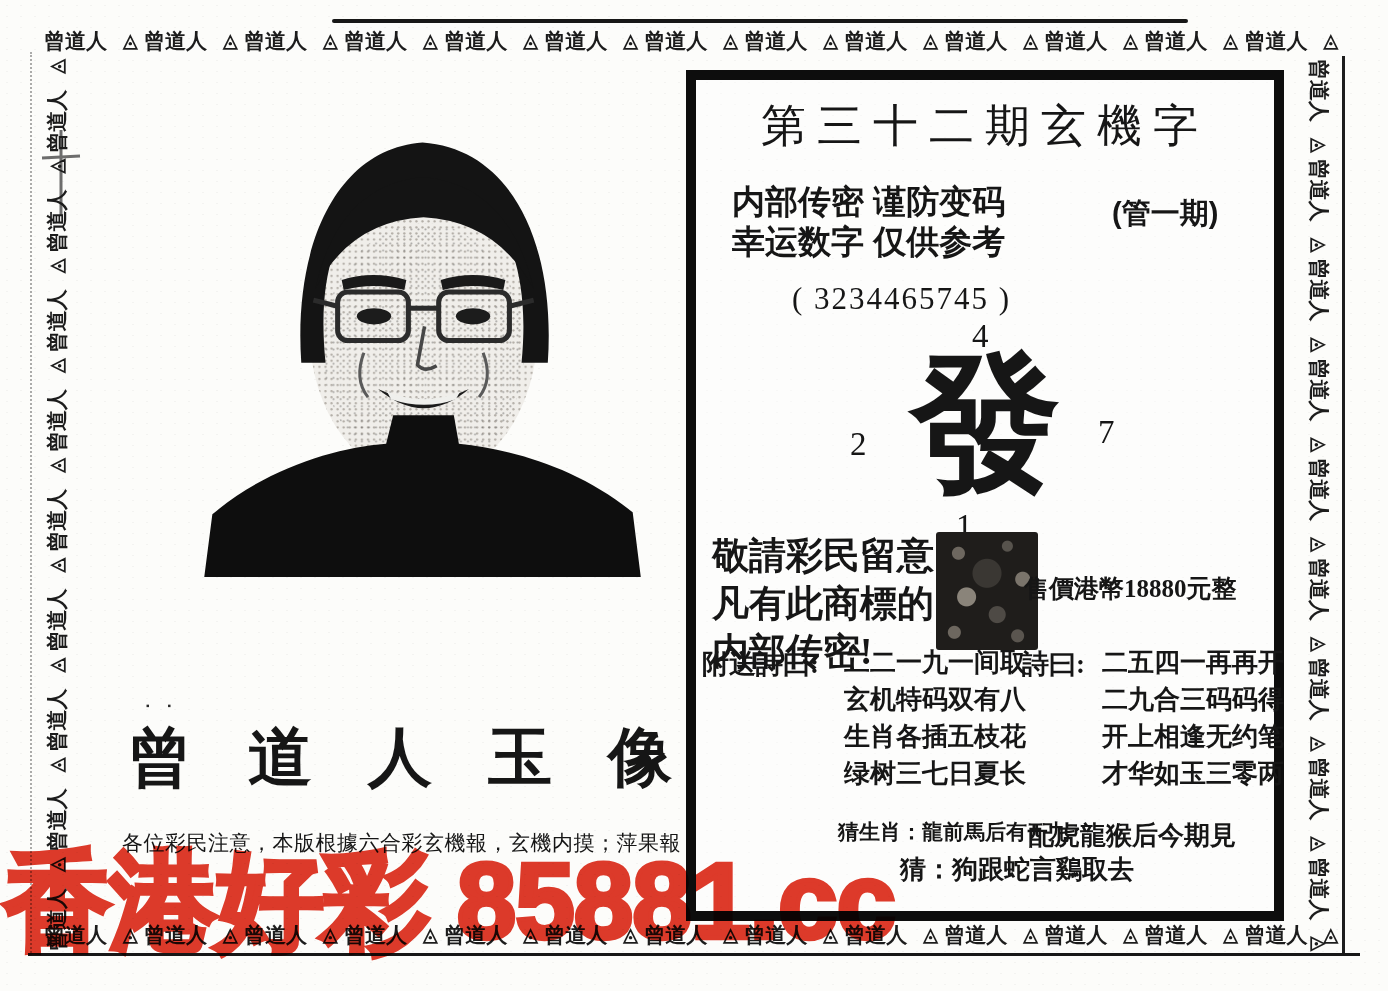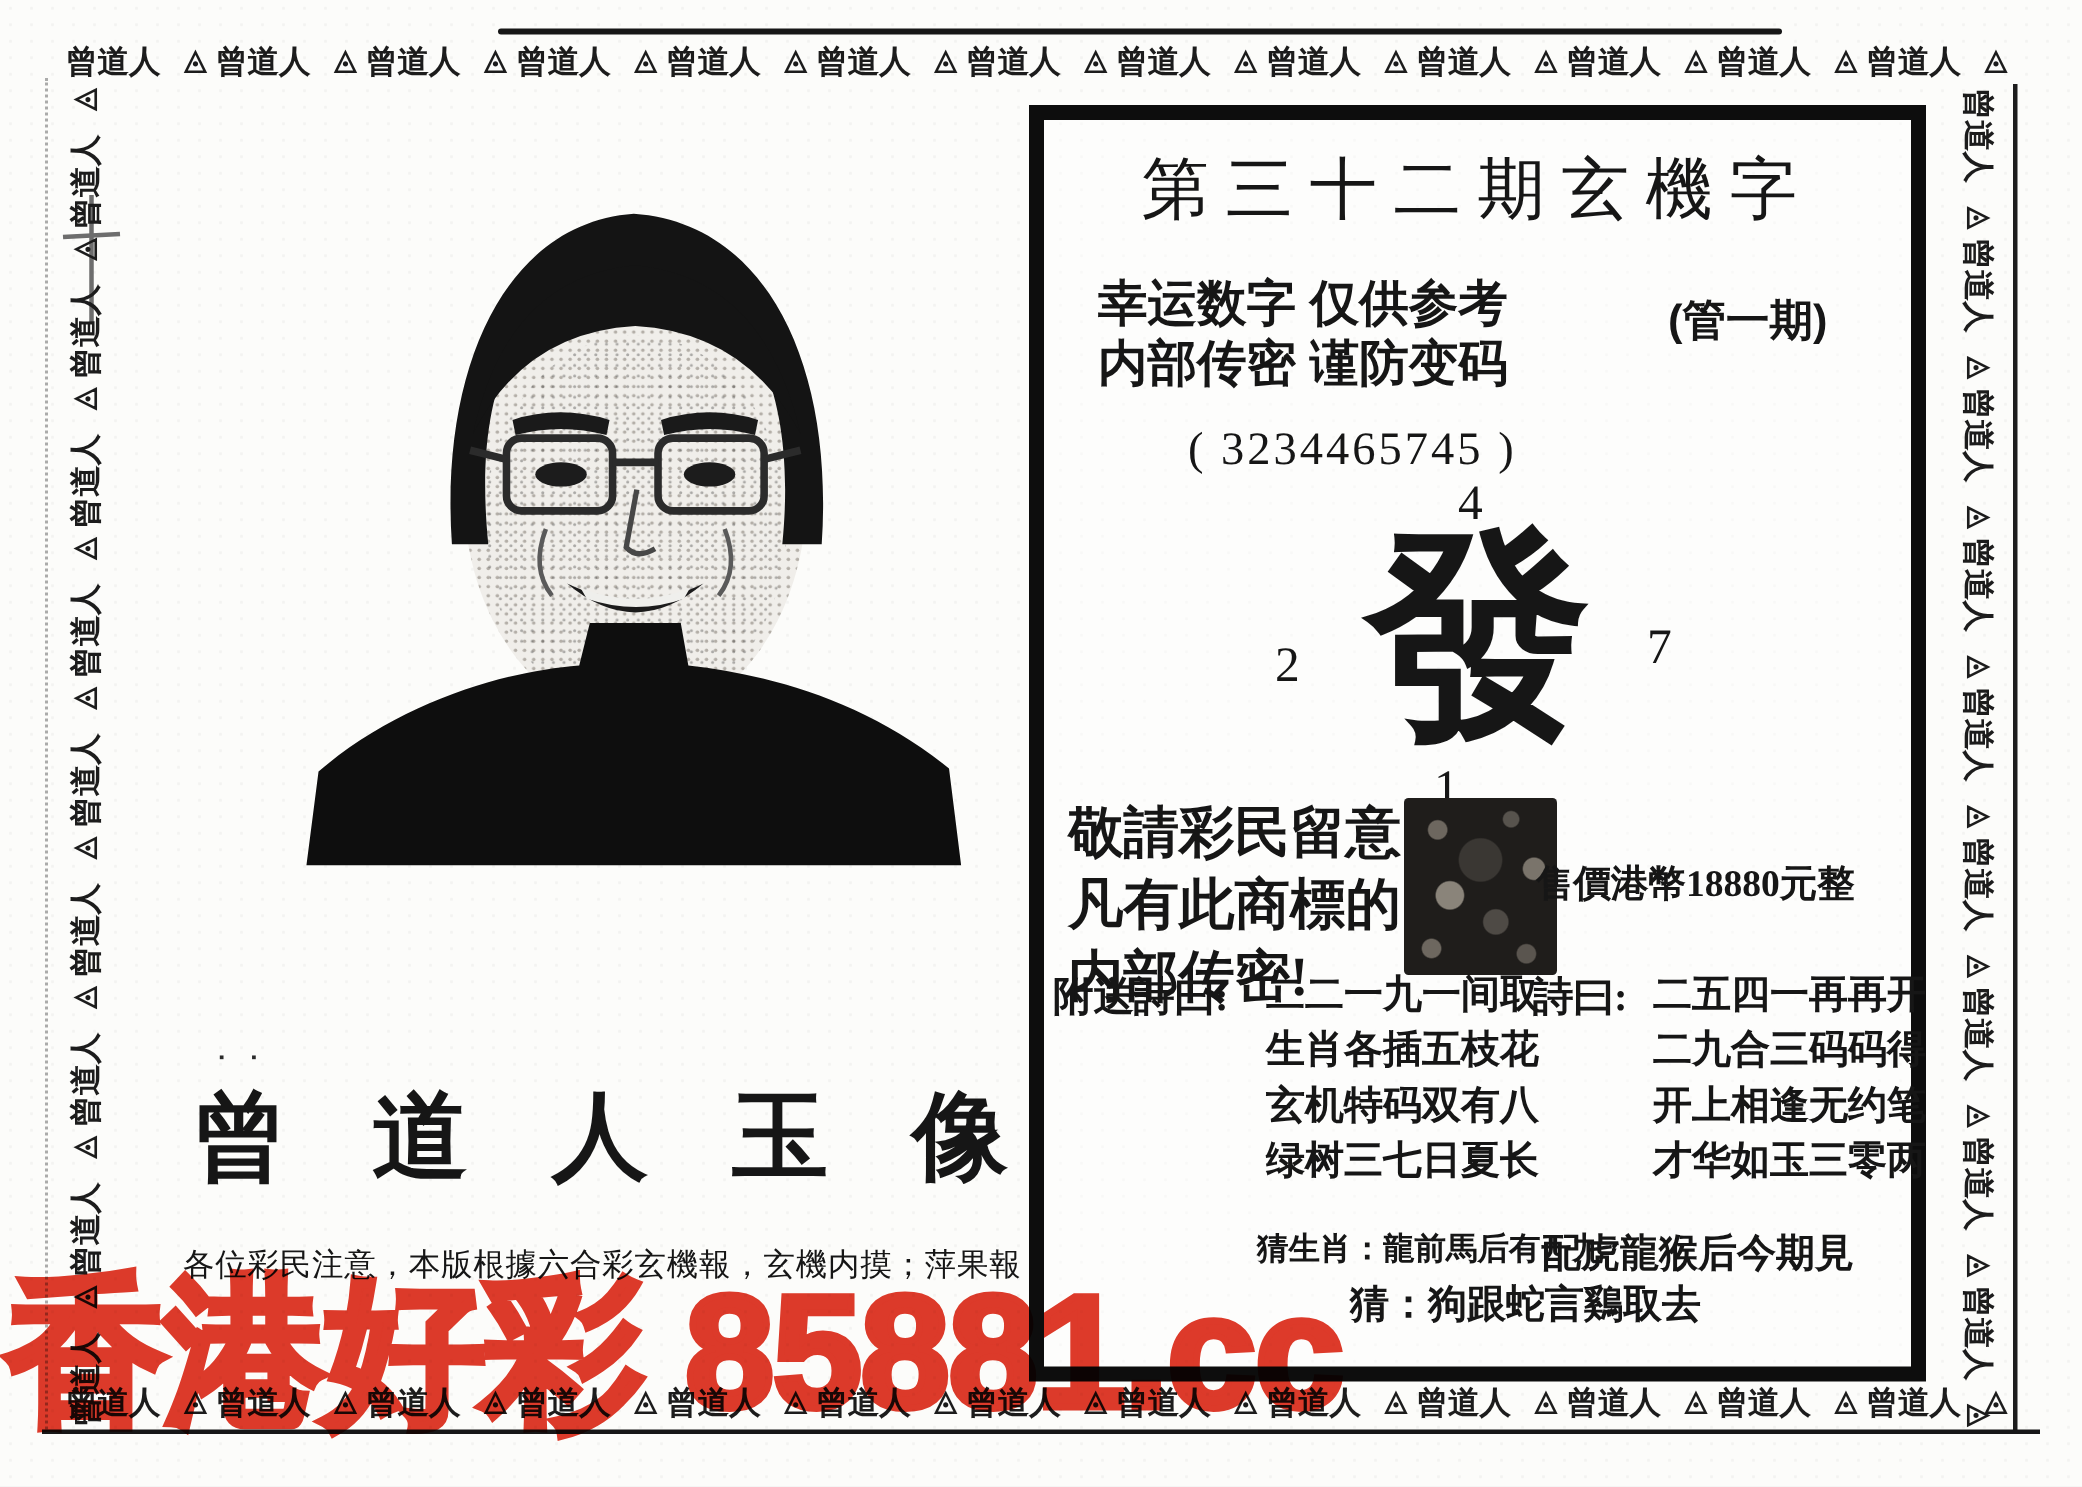--- a/index.html
+++ b/index.html
@@ -331,22 +331,22 @@
       <span>人</span>
       <span>玉</span>
       <span>像</span>
     </div>
 
   <div class="note1">各位彩民注意，本版根據六合彩玄機報，玄機内摸；萍果報</div>
 
   <div class="box">
     <div class="bx-title">第三十二期玄機字</div>
     <div class="bx-secret">
+      <div>内部传密  谨防变码</div>
       <div>幸运数字  仅供参考</div>
-      <div>内部传密  谨防变码</div>
     </div>
     <div class="bx-tag">(管一期)</div>
     <div class="bx-digits">( 3234465745 )</div>
 
     <div class="corner-num num-top">4</div>
     <div class="corner-num num-left">2</div>
     <div class="corner-num num-right">7</div>
     <div class="corner-num num-bottom">1</div>
     <div class="main-char">發</div>
 
@@ -354,22 +354,22 @@
         <div>敬請彩民留意</div>
         <div>凡有此商標的</div>
         <div>内部传密!</div>
       </div>
     <div class="seal"></div>
     <div class="bx-price">售價港幣18880元整</div>
 
     <div class="poem-label1">附送詩曰:</div>
     <div class="poem-col1">
         <div>二二一九一间取</div>
+        <div>玄机特码双有八</div>
         <div>生肖各插五枝花</div>
-        <div>玄机特码双有八</div>
         <div>绿树三七日夏长</div>
       </div>
     <div class="poem-label2">詩曰:</div>
     <div class="poem-col2">
         <div>二五四一再再开</div>
         <div>二九合三码码得</div>
         <div>开上相逢无约笔</div>
         <div>才华如玉三零两</div>
       </div>
 

